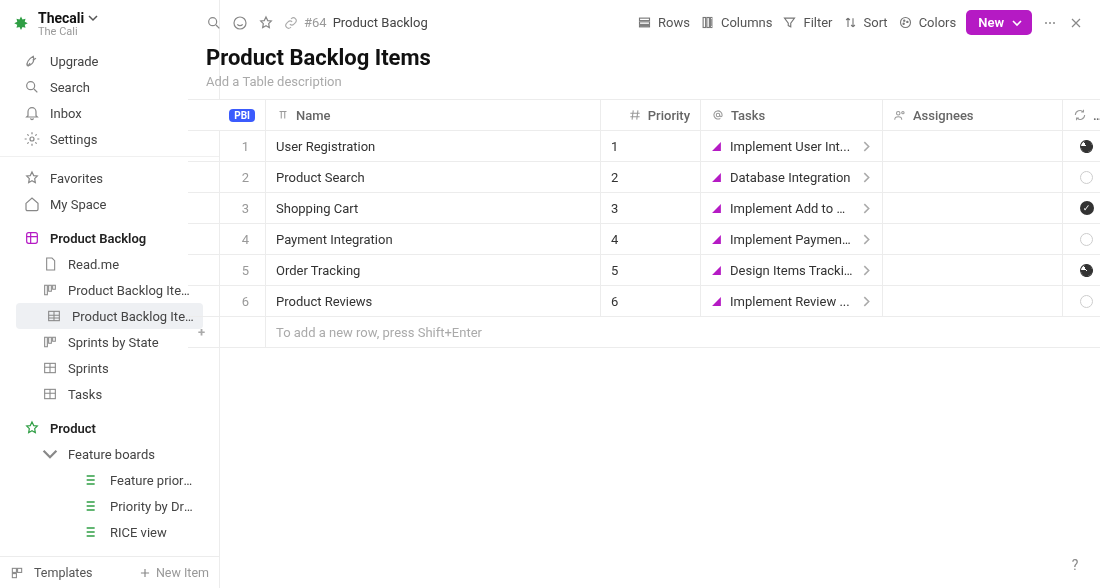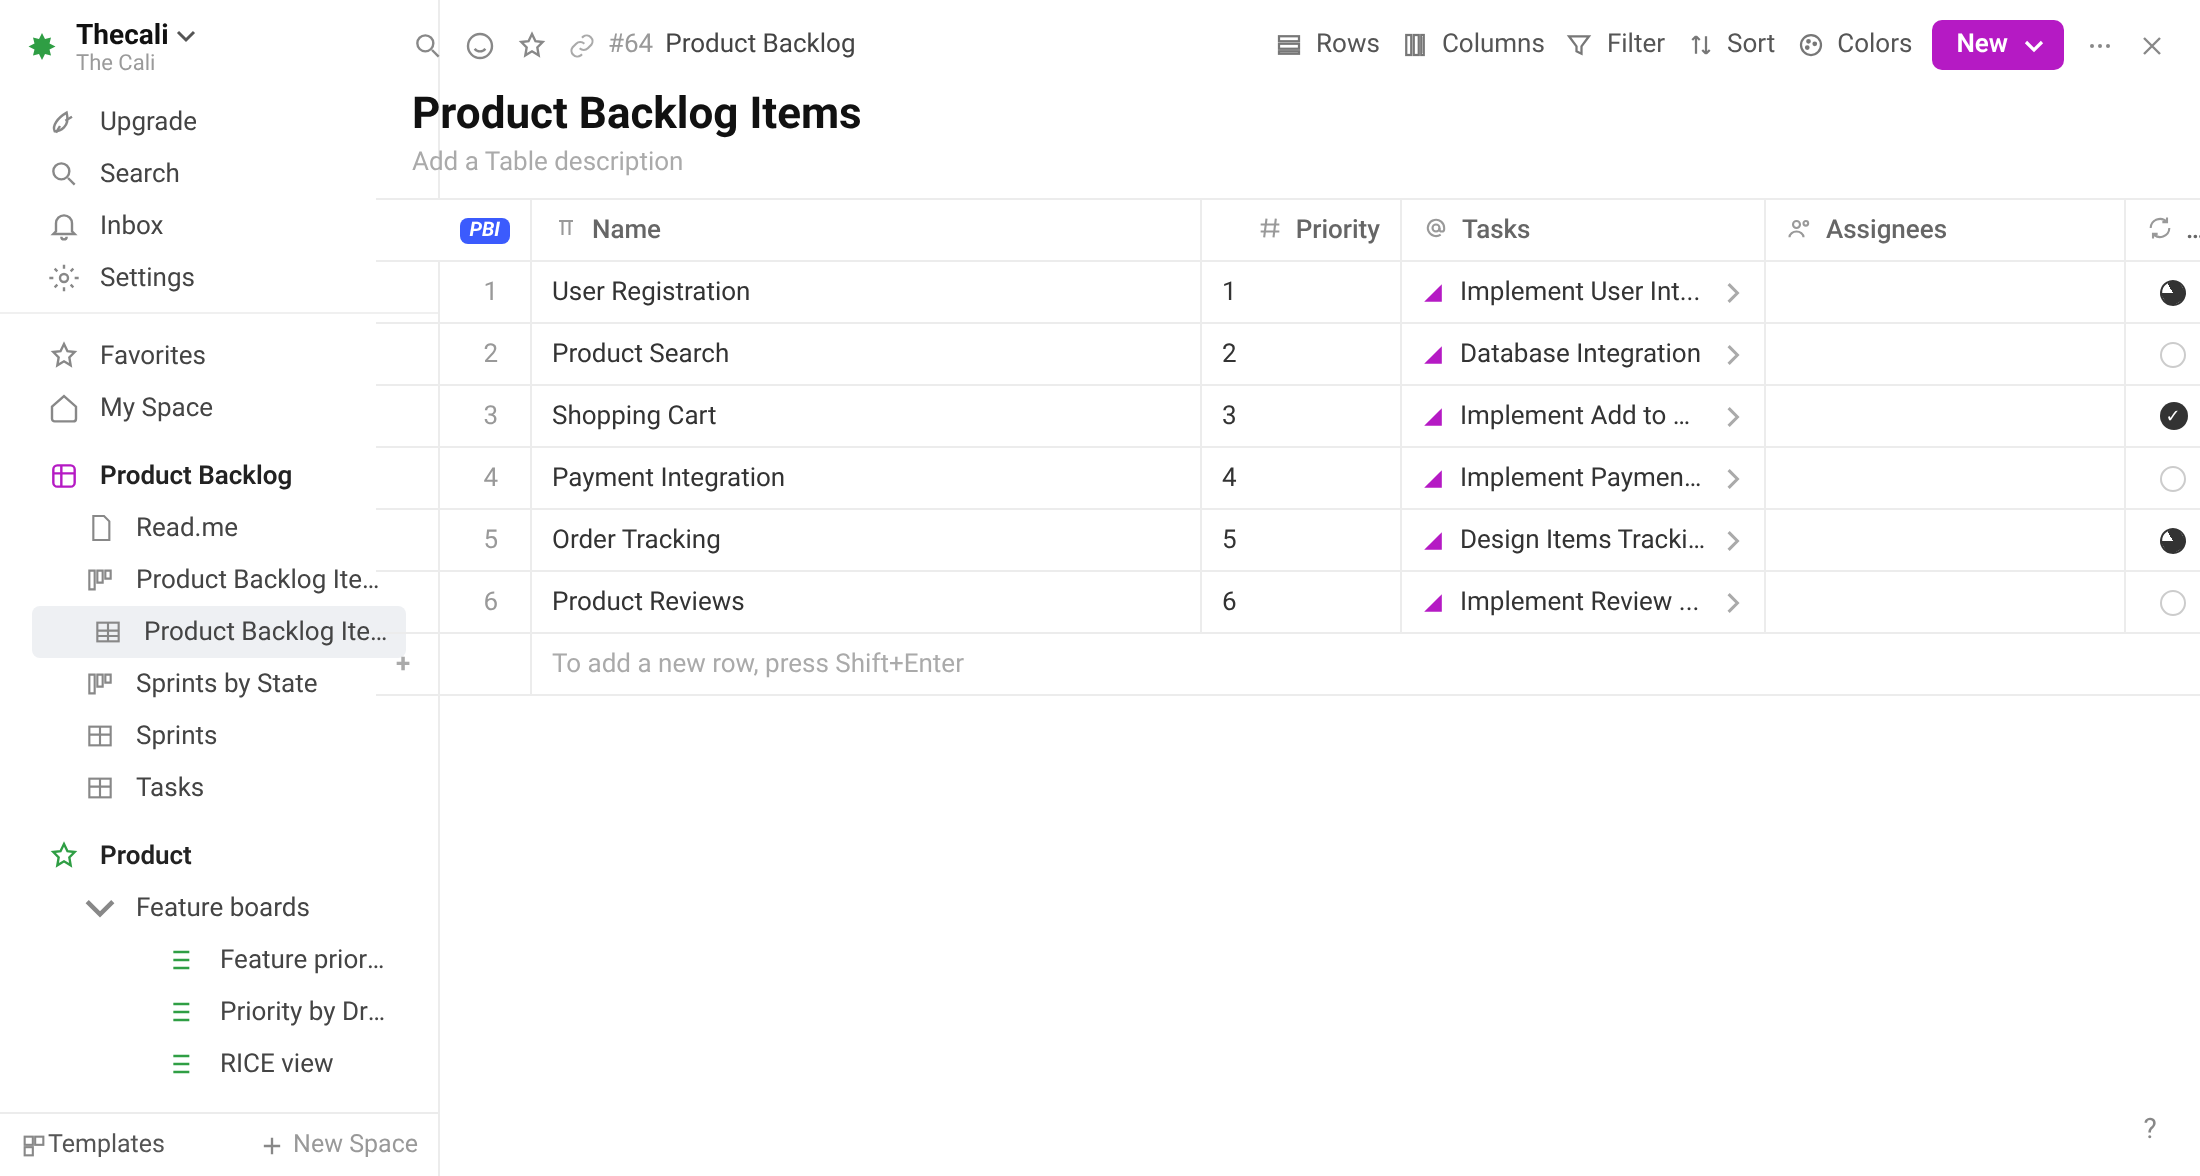--- a/index.html
+++ b/index.html
@@ -54,21 +54,21 @@
   .side-item .ico { width: 16px; height: 16px; flex: 0 0 16px; color: #888; }
   .side-item .label { overflow:hidden; text-overflow: ellipsis; }
   .side-item.bold { font-weight: 600; color: #222; }
   .side-item.sel { background: #eef0f3; border-radius: 4px; margin: 0 4px; padding: 5px 8px;}
   .side-item.sub1 { padding-left: 30px; }
   .side-item.sub3 { padding-left: 72px; }
 
   .sidebar-scroll { flex: 1 1 auto; overflow-y: auto; }
   .sidebar-footer {
     border-top: 1px solid #ececec;
-    display:flex; align-items:center; 
+    display:flex; align-items:center; gap:10px;
     padding: 8px 10px;
     font-size: 12.5px; color:#555;
   }
   .sidebar-footer .icosm { width:14px;height:14px;color:#888;}
   .sidebar-footer .spacer{ flex:1;}
   .nspace { display:flex;align-items:center;gap:4px;color:#999;}
 
   
   .main {
     position: absolute;
@@ -122,21 +122,21 @@
     white-space:nowrap; overflow:hidden; text-overflow:ellipsis;
   }
   .grid th { color:#666; font-weight:500; background:#fff;}
   .col-pbi{width:78px;}
   .col-name{width:335px;}
   .col-prio{width:100px;}
   .col-tasks{width:182px;}
   .col-assn{width:180px;}
   .col-status{width:48px;}
 
-  .pbi-hdr{display:flex;justify-content:flex-end;font-style:italic;}
+  .pbi-hdr{display:flex;justify-content:flex-end;}
   .pbi-badge{background:#3b5bfd;color:#fff;border-radius:4px;padding:1px 5px;font-size:10px;font-weight:700;}
   .idx{display:flex;justify-content:flex-end;color:#999;padding-right:6px;}
   .num-right{text-align:right;padding-right:16px;color:#333;}
   .hdr-ic{width:14px;height:14px;color:#999;margin-right:6px;vertical-align:-2px;}
   .task-cell{display:flex;align-items:center;gap:8px;}
   .task-tri{width:11px;height:11px;color:#b51ac4;}
   .task-txt{flex:1;overflow:hidden;text-overflow:ellipsis;}
   .task-chev{width:11px;height:11px;color:#aaa;}
   .stat-ic{display:flex;justify-content:center;}
   .circ{width:13px;height:13px;border:1.5px solid #ccc;border-radius:50%;}
@@ -313,21 +313,21 @@
         <rect x="4" y="4" width="7" height="7"></rect>
         <rect x="13" y="4" width="7" height="7"></rect>
         <rect x="4" y="13" width="7" height="7"></rect>
       </svg>
     <span>Templates</span>
     <span class="spacer"></span>
     <span class="nspace">
       <svg class="icosm" viewBox="0 0 24 24" stroke="currentColor" stroke-width="2">
           <path d="M12 5v14M5 12h14"></path>
         </svg>
-      <span>New Space</span>
+      <span>New Item</span>
     </span>
   </div>
 </div>
 
 <div class="main">
 
   <div class="topbar">
     <svg class="tbicon" viewBox="0 0 24 24" fill="none" stroke="currentColor" stroke-width="1.8">
         <circle cx="10" cy="10" r="6"></circle>
         <path d="M20 20l-5-5"></path>

